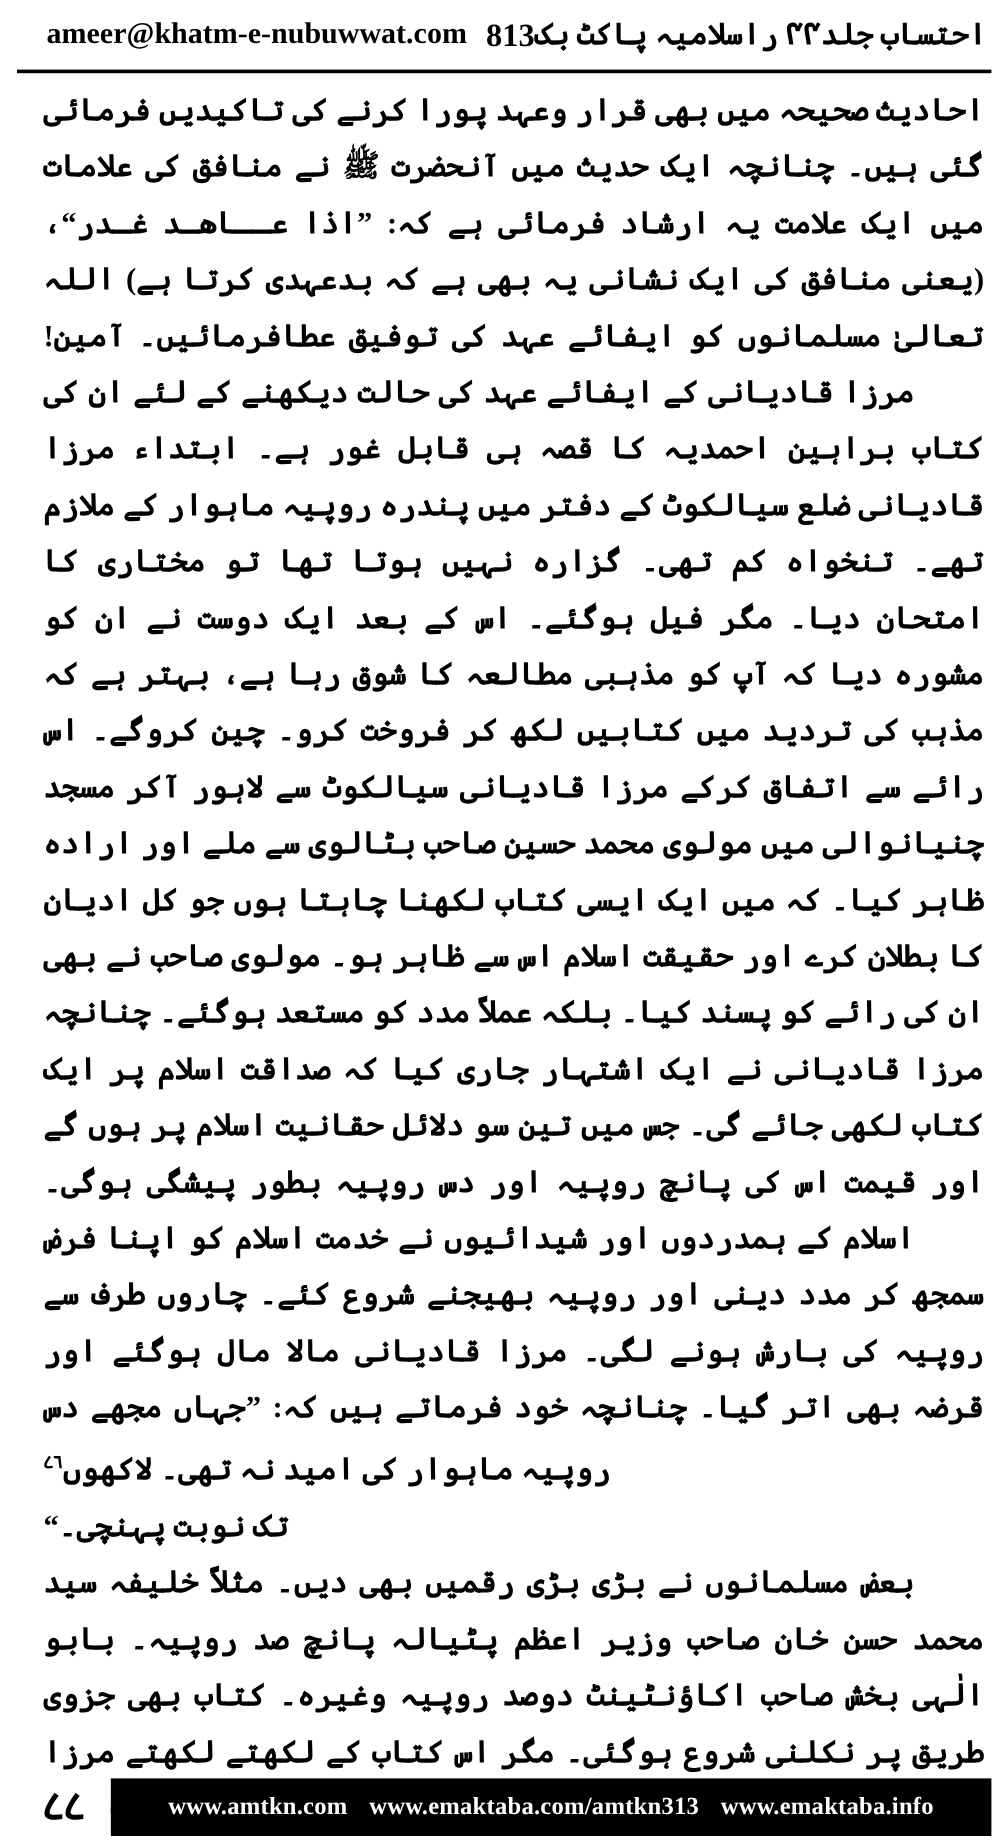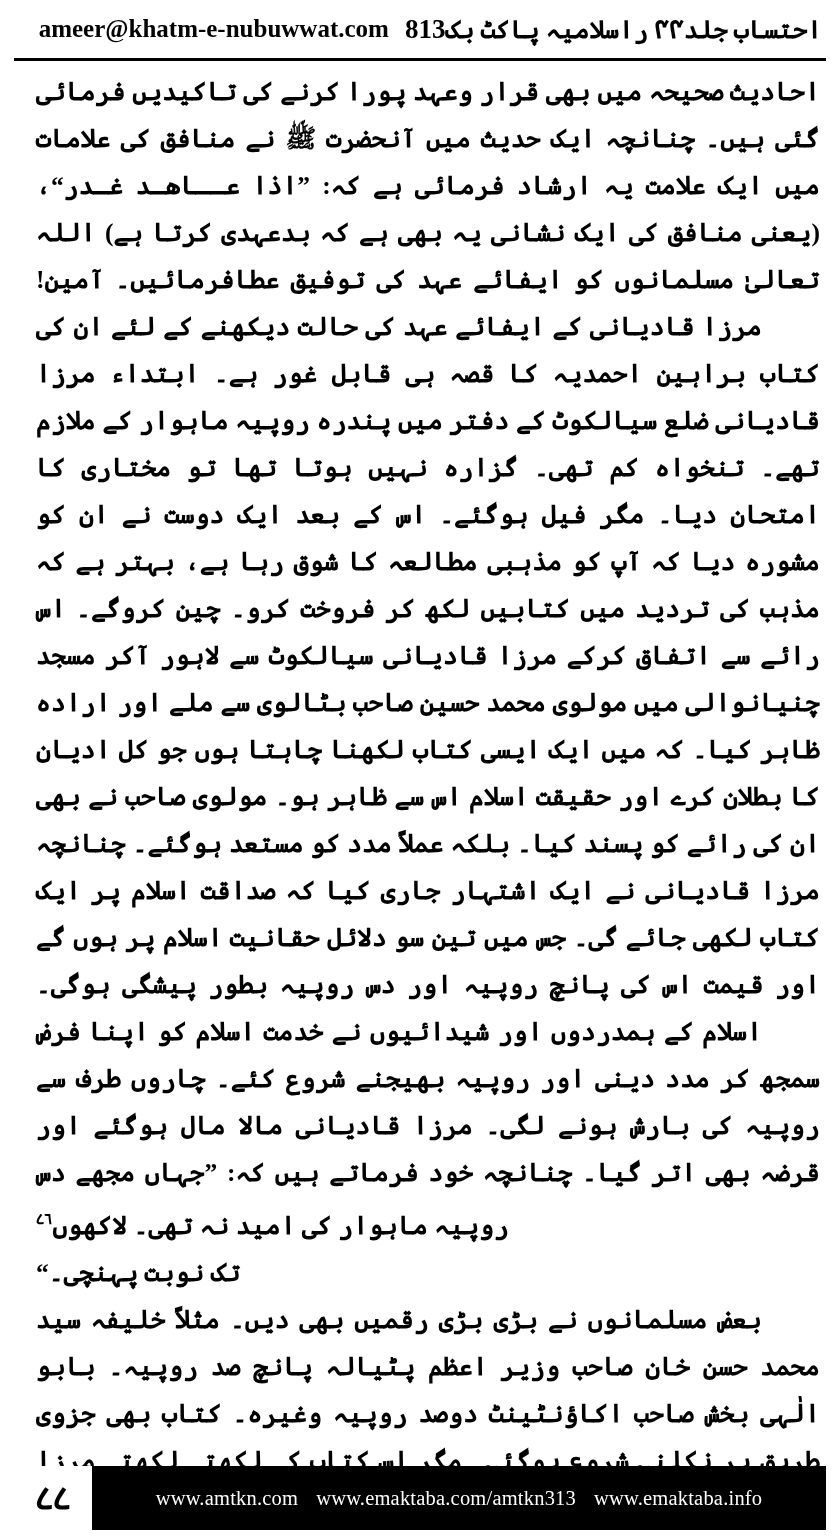--- a/index.html
+++ b/index.html
@@ -102,21 +102,21 @@
     vertical-align: super;
     font-weight: bold;
   }
 
   
   .footer {
     position: absolute;
     left: 14px;
     right: 14px;
     bottom: 10px;
-    height: 64px;
+    height: 48px;
     display: flex;
     flex-direction: row-reverse;
     align-items: stretch;
   }
   .footer-pageno {
     width: 78px;
     background: #ffffff;
     color: #000000;
     font-size: 30px;
     font-weight: bold;
@@ -126,21 +126,21 @@
   }
   .footer-bar {
     flex: 1;
     background: #000000;
     color: #ffffff;
     display: flex;
     align-items: center;
     justify-content: center;
     font-family: "Liberation Serif", "DejaVu Serif", serif;
     font-size: 20.5px;
-    font-weight: normal;
+    font-weight: bold;
     letter-spacing: 0.2px;
     direction: ltr;
   }
   .footer-bar .seg { padding: 0 9px; }
 </style>
 </head>
 <body>
 
 <div class="page">
 

